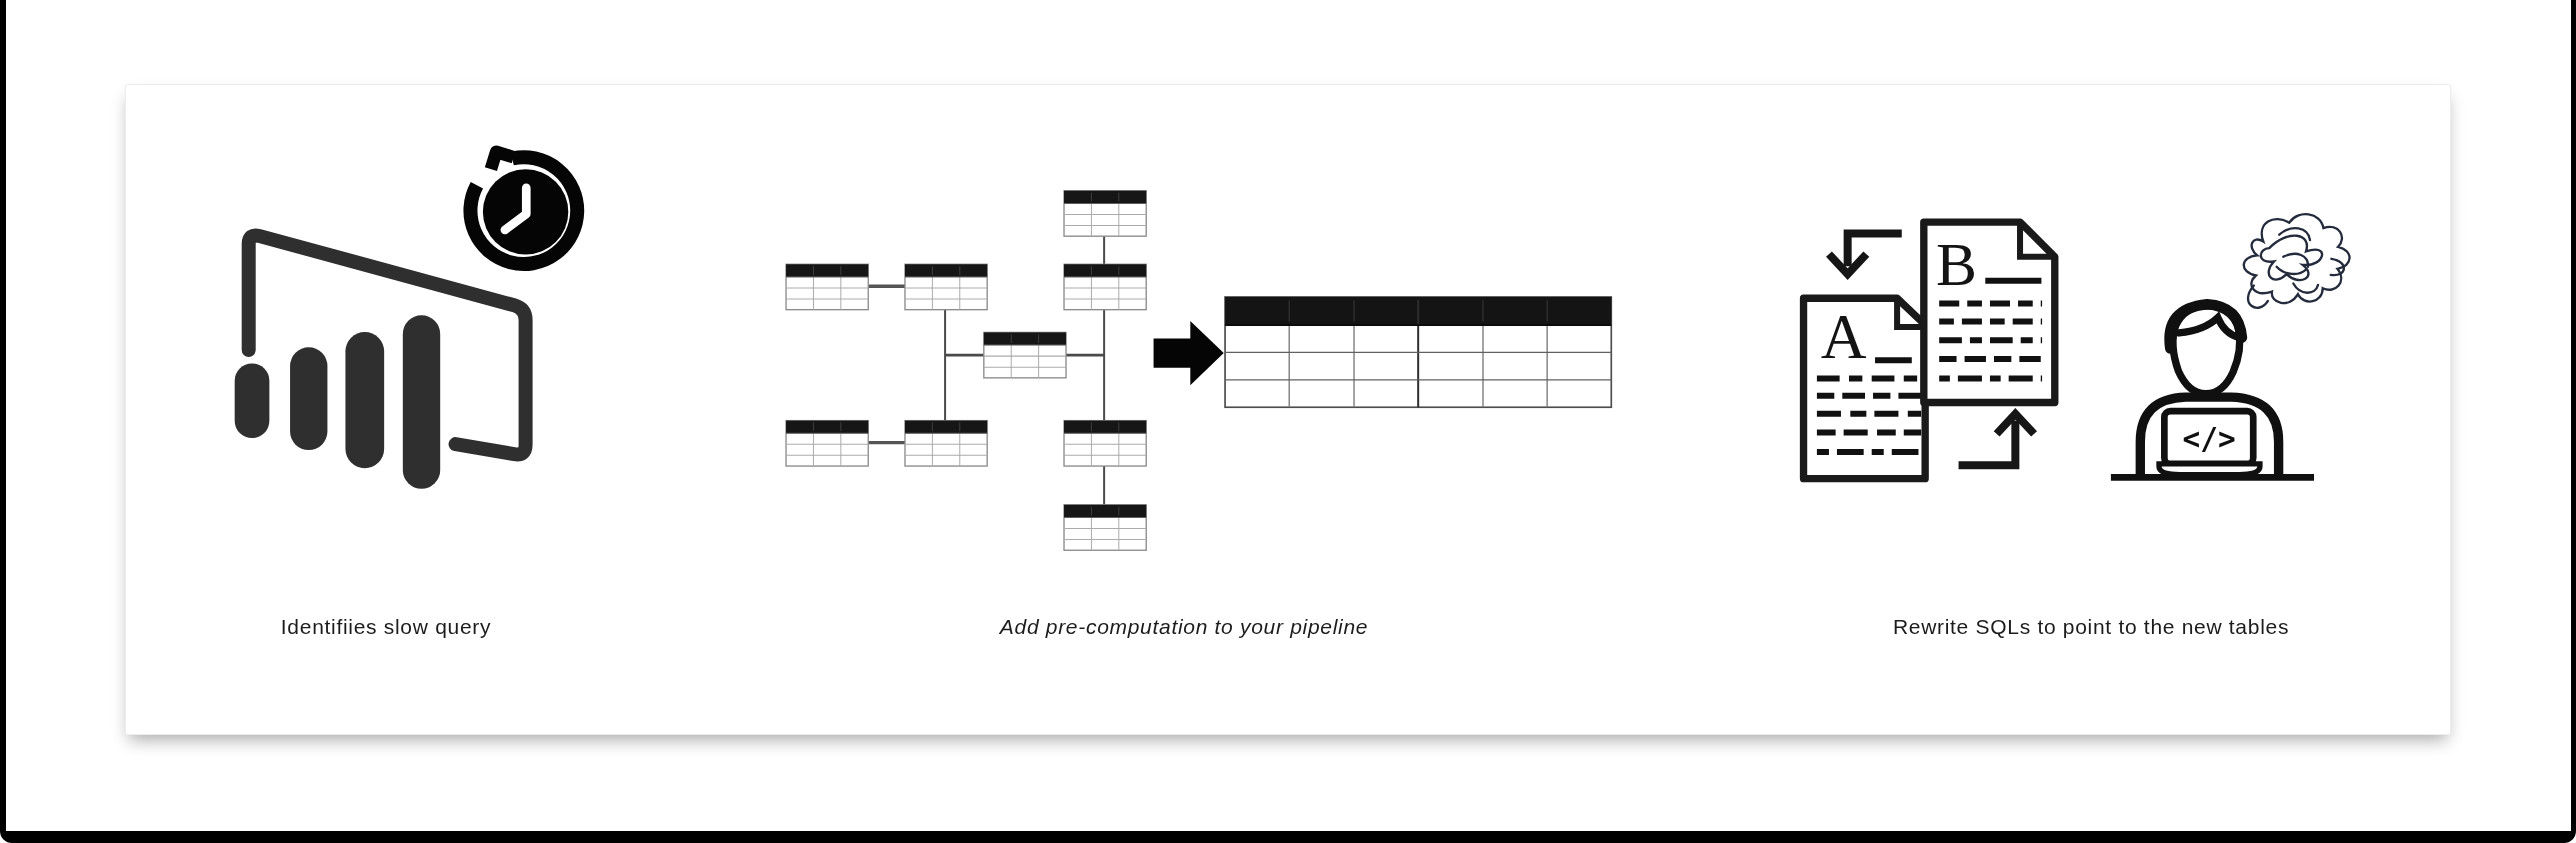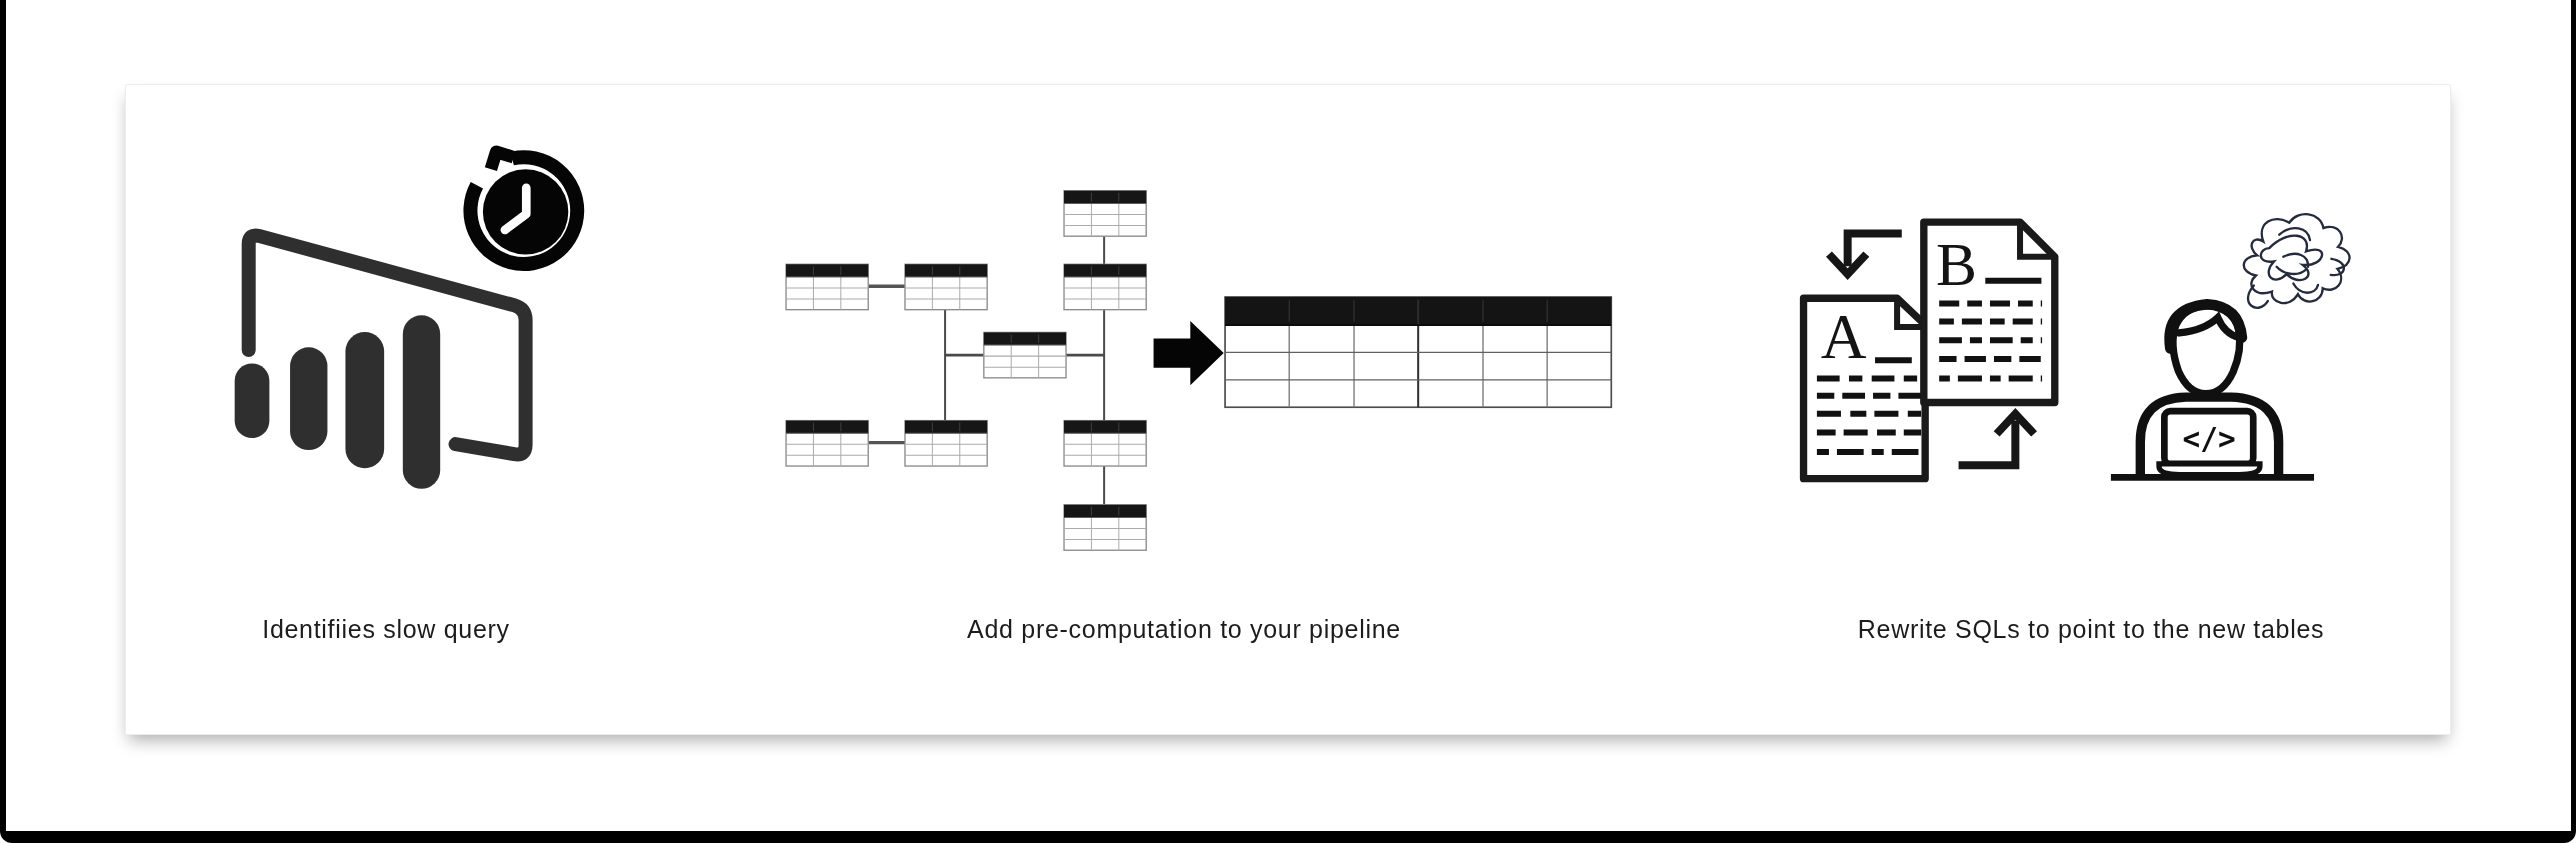--- a/index.html
+++ b/index.html
@@ -7,24 +7,24 @@
        font-family:"Liberation Sans",sans-serif;}
   .frame{position:absolute;inset:0;border-left:6px solid #000;border-right:5.3px solid #000;
          border-bottom:12px solid #000;border-radius:0 0 12px 12px;pointer-events:none;z-index:30;}
   .card{position:absolute;left:125px;top:84px;width:2324px;height:649px;background:#fff;
         border:1.3px solid #ededed;border-radius:2px;
         box-shadow:0 9.4px 16px -4px rgba(0,0,0,0.33);z-index:1;}
   .panel-svg{position:absolute;z-index:5;}
   #p1{left:220px;top:127px;}
   #p2{left:768px;top:174px;}
   #p3{left:1790px;top:200px;}
-  .label{position:absolute;z-index:6;font-size:25px;font-weight:400;color:#1c1c1c;
+  .label{position:absolute;z-index:6;font-size:21px;font-weight:400;color:#1c1c1c;
          letter-spacing:0.7px;white-space:nowrap;transform:translateX(-50%);}
   #label1{left:386px;top:615px;}
-  #label2{left:1184px;top:615px;}
+  #label2{left:1184px;top:615px;font-style:italic;}
   #label3{left:2063px;top:615px;margin-left:28px;}
   .doc-letter{font-family:"Liberation Serif",serif;fill:#141414;}
   .code-glyph{font-family:"DejaVu Sans Mono",monospace;font-weight:bold;fill:#101010;}
 </style>
 </head>
 <body>
 
 <div class="card"></div>
 
 <svg id="p1" class="panel-svg" width="387" height="374" viewBox="330 190 580 560">

